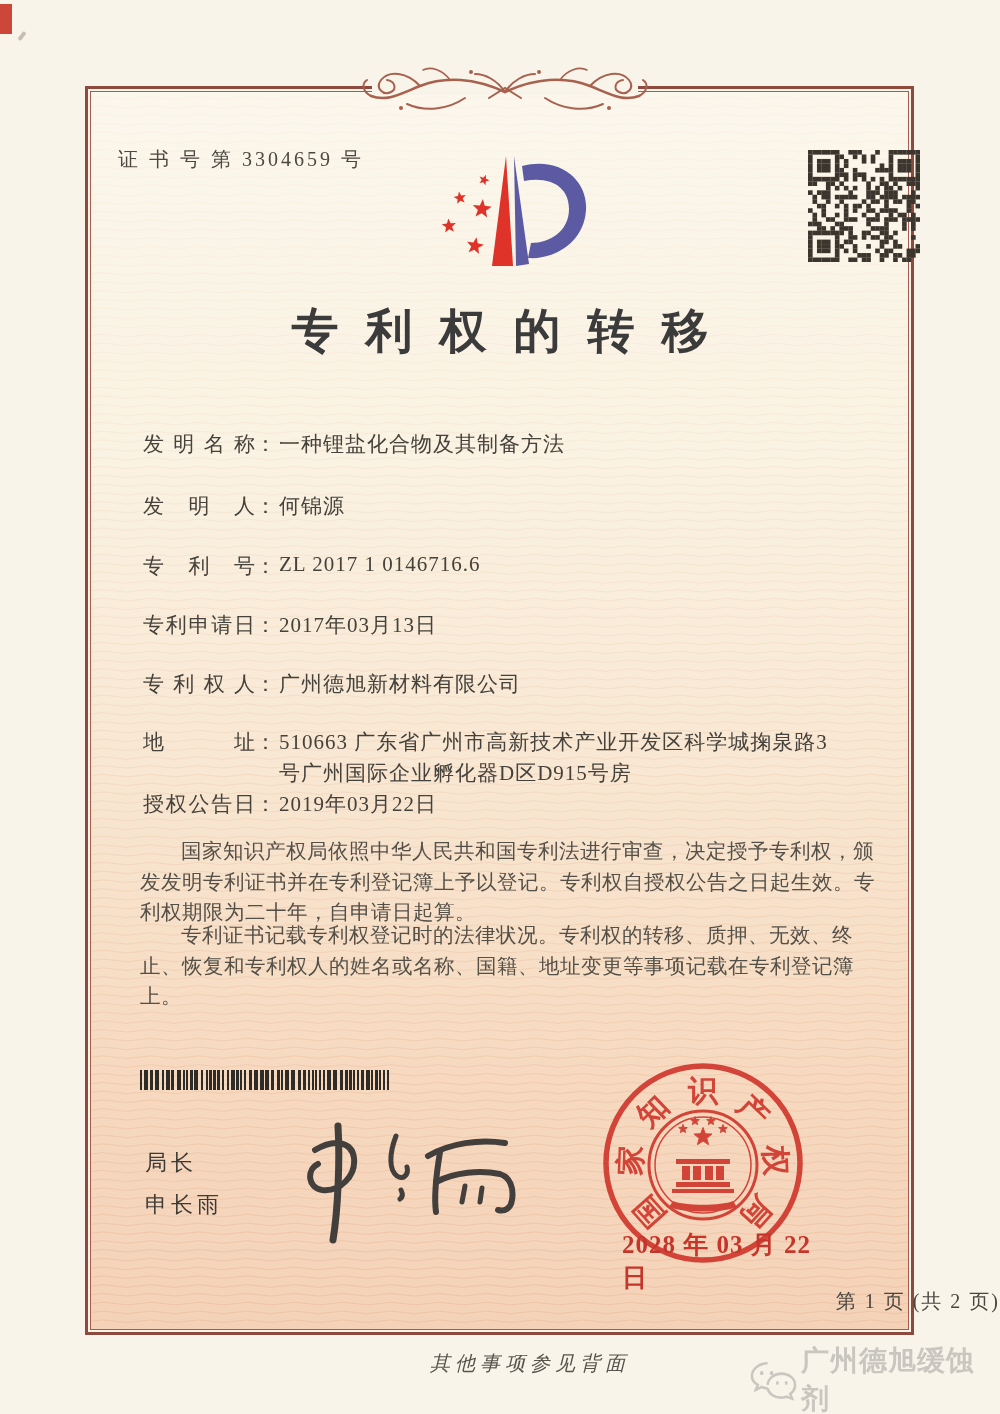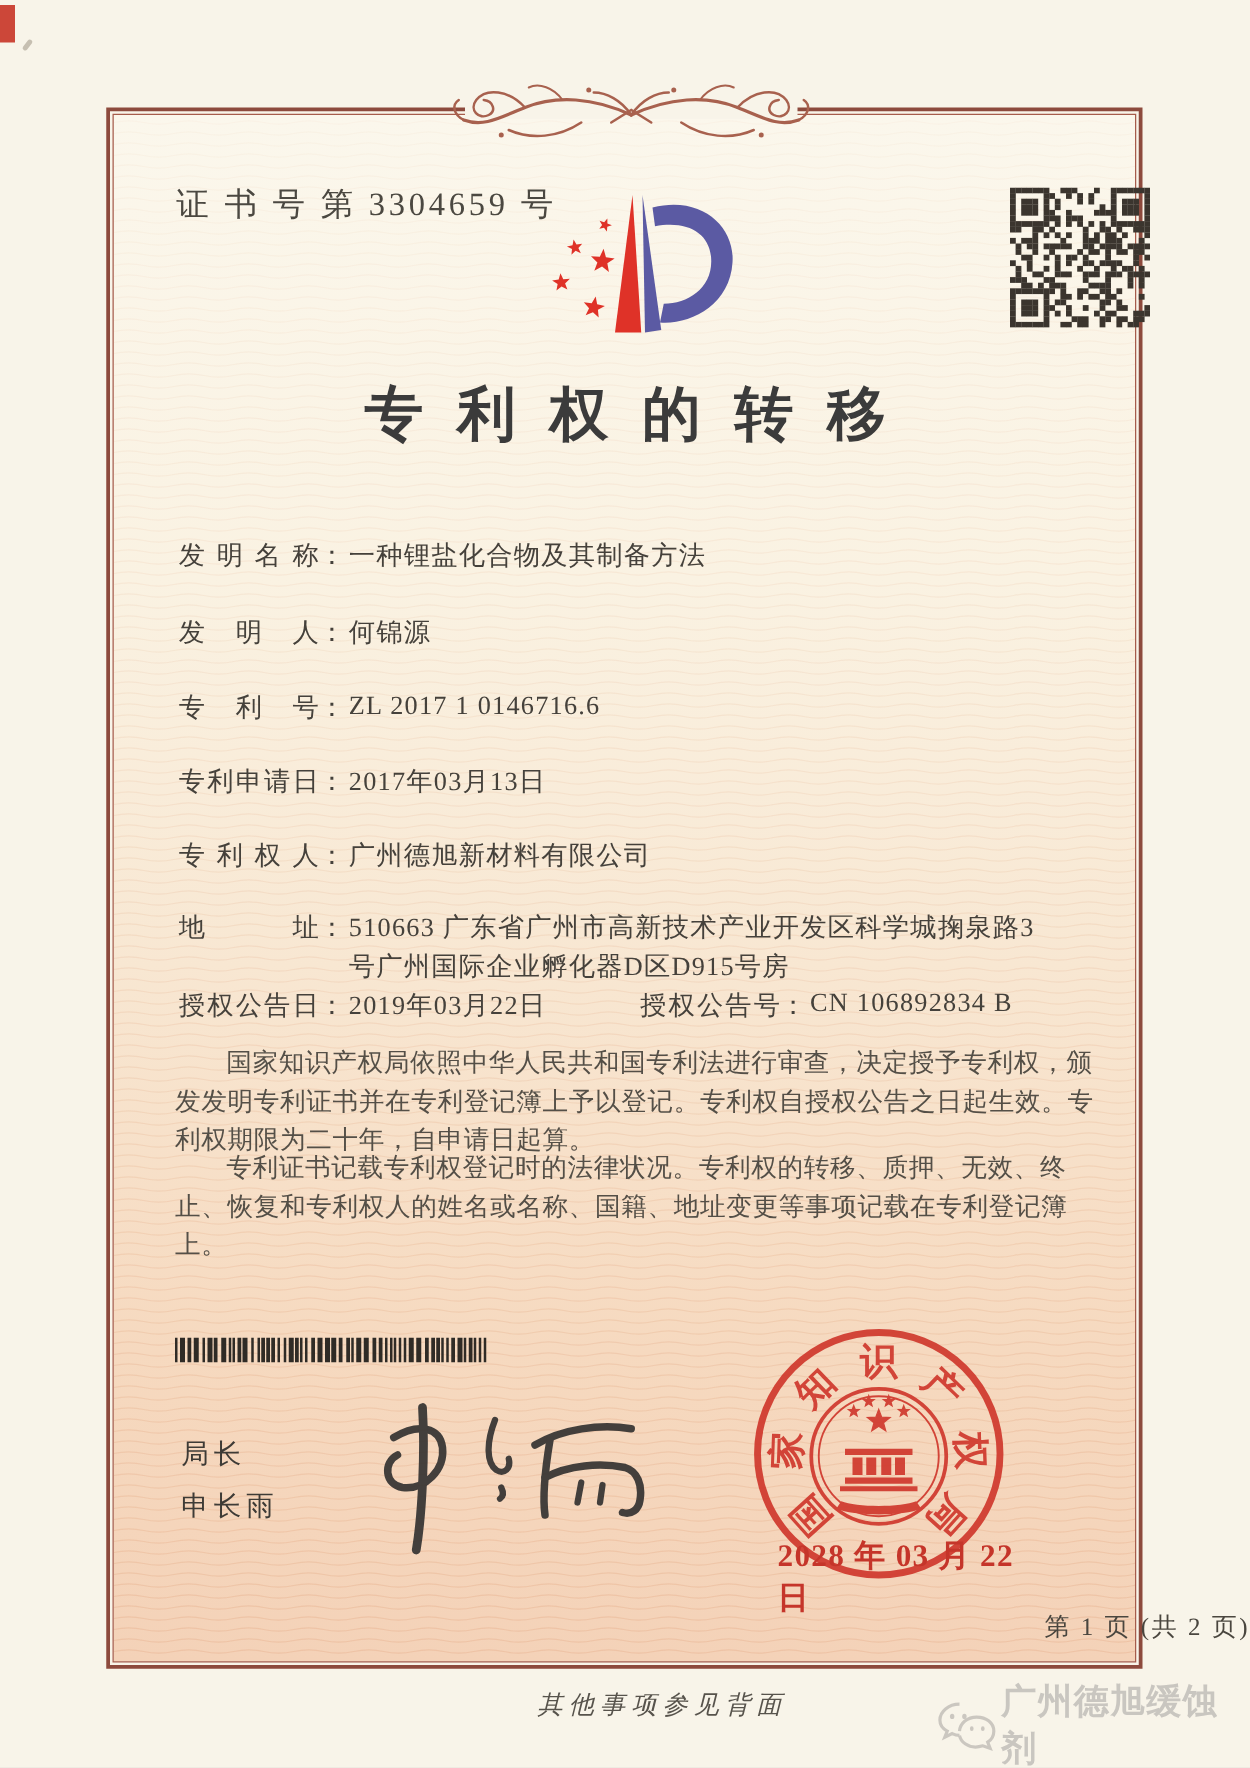--- a/index.html
+++ b/index.html
@@ -21,21 +21,21 @@
     background:linear-gradient(180deg,#fbf7ec 0%,#faf2e2 30%,#f8e7d2 55%,#f6d9bf 80%,#f4d2b8 100%);
     overflow:hidden;
   }
   .waves { position:absolute; left:0; top:0; }
   .ornament-patch { position:absolute; left:372px; top:82px; width:266px; height:13px; background:#f8f4e9; }
   .ornament { position:absolute; left:360px; top:54px; }
   .red-mark { position:absolute; left:0; top:4px; width:12px; height:30px; background:#c63426; opacity:.9; }
   .speck { position:absolute; left:20px; top:31px; width:4px; height:10px; background:#897e6d; opacity:.45; transform:rotate(38deg); border-radius:2px; }
 
   .cert-no {
-    position:absolute; left:141px; top:146px; font-size:26px; letter-spacing:3px; color:#4b4841;
+    position:absolute; left:118px; top:146px; font-size:20px; letter-spacing:3px; color:#4b4841;
   }
   .qr { position:absolute; left:808px; top:150px; }
   .logo { position:absolute; left:428px; top:148px; }
 
   .title {
     position:absolute; left:0; top:300px; width:1000px; text-align:center;
     font-size:47px; font-weight:600; letter-spacing:27px; text-indent:27px; color:#3b3b3b;
   }
 
   .row { position:absolute; left:143px; width:760px; font-size:21px; color:#45413b; }
@@ -595,23 +595,20 @@
   </div>
   <div class="row" style="top:670px">
     <span class="lbl">专利权人</span><span class="colon">：</span><span class="val">广州德旭新材料有限公司</span>
   </div>
   <div class="row" style="top:728px">
     <span class="lbl">地址</span><span class="colon">：</span><span class="val">510663 广东省广州市高新技术产业开发区科学城掬泉路3</span>
     <span class="val2">号广州国际企业孵化器D区D915号房</span>
   </div>
   <div class="row" style="top:790px">
     <span class="lbl">授权公告日</span><span class="colon">：</span><span class="val">2019年03月22日</span>
-    <span class="grant-pair2">
-      <span class="lbl">授权公告号</span><span class="colon">：</span><span class="val">CN 106892834 B</span>
-    </span>
   </div>
 
   <p class="para" style="top:920px">专利证书记载专利权登记时的法律状况。专利权的转移、质押、无效、终止、恢复和专利权人的姓名或名称、国籍、地址变更等事项记载在专利登记簿上。</p>
   <p class="para" style="top:836px">国家知识产权局依照中华人民共和国专利法进行审查，决定授予专利权，颁发发明专利证书并在专利登记簿上予以登记。专利权自授权公告之日起生效。专利权期限为二十年，自申请日起算。</p>
 
   <svg class="barcode" id="barcode" width="250" height="20" viewBox="0 0 250 20">
       <rect x="0" y="0" width="2" height="20" fill="#2f2b26"></rect>
       <rect x="4" y="0" width="4" height="20" fill="#2f2b26"></rect>
       <rect x="10" y="0" width="3" height="20" fill="#2f2b26"></rect>
       <rect x="15" y="0" width="4" height="20" fill="#2f2b26"></rect>

